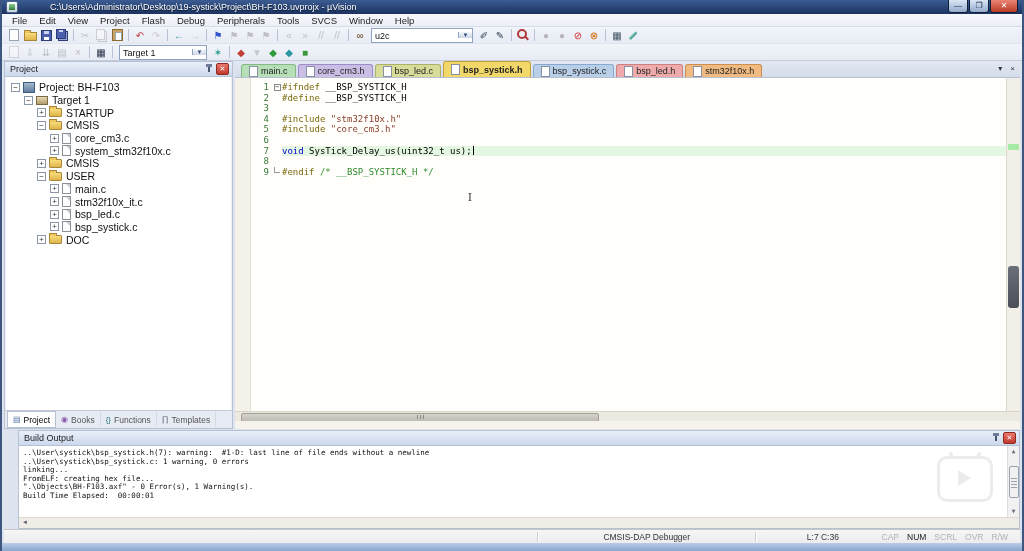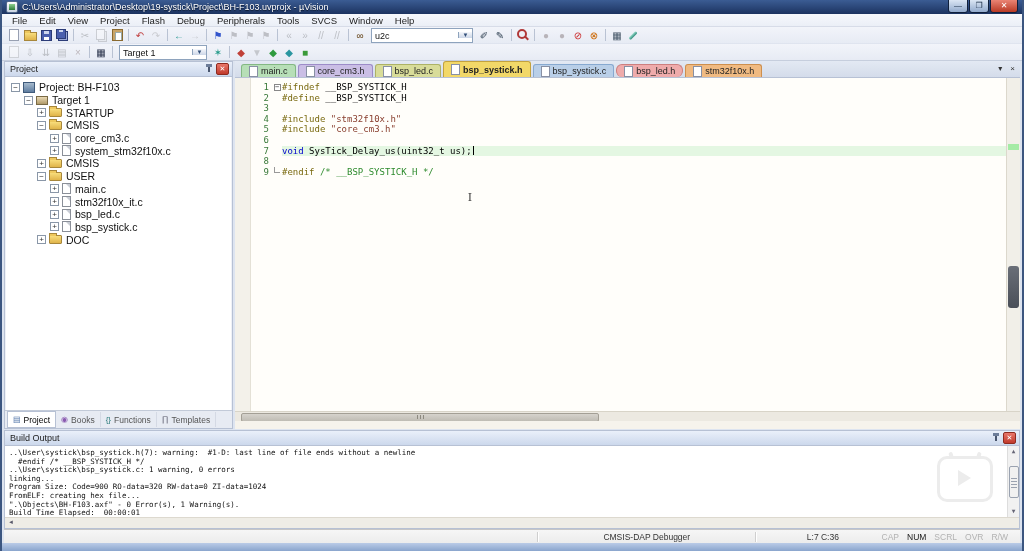--- a/index.html
+++ b/index.html
@@ -5,21 +5,21 @@
   html,body{margin:0;padding:0;width:1024px;height:551px;overflow:hidden;
     font-family:"Liberation Sans",sans-serif;-webkit-font-smoothing:antialiased;}
   .window{position:absolute;inset:0;background:#dde4f0;border-left:2px solid #3c5680;border-right:2px solid #3c5680;box-sizing:border-box;}
 
   
   .titlebar{position:absolute;top:0;left:0;right:0;height:14px;
     background:linear-gradient(#3b5c93,#1c3360);color:#fff;font-size:9px;
     display:flex;align-items:center;gap:4px;padding:0 4px;box-sizing:border-box;}
   .app-icon{width:10px;height:10px;background:linear-gradient(#fdfdfd,#c9d3e2);border:1px solid #51688a;border-radius:2px;position:relative;flex:none;}
   .app-icon::before{content:"";position:absolute;inset:2px;background:linear-gradient(#8fd08f,#2e7d3a);}
-  .title-text{white-space:nowrap;overflow:hidden;text-overflow:ellipsis;flex:1;text-shadow:0 1px 1px #071327;}
+  .title-text{white-space:nowrap;overflow:hidden;text-overflow:ellipsis;flex:1;text-shadow:0 1px 1px #071327;margin-left:28px;}
   .win-btns{display:flex;gap:1px;margin-top:-2px;}
   .wbtn{width:18px;height:12px;border:1px solid #10203c;border-radius:0 0 3px 3px;
     background:linear-gradient(#dbe6f4,#93abcd);color:#12263f;font-size:8px;line-height:11px;text-align:center;}
   .wbtn.close{background:linear-gradient(#ea8474,#b93а25);background:linear-gradient(#ea8474,#b93a25);color:#fff;width:26px;}
 
   
   .menubar{position:absolute;top:14px;left:0;right:0;height:13px;background:linear-gradient(#f6f8fc,#ebeff7);
     border-bottom:1px solid #d7dce8;display:flex;align-items:center;font-size:9.5px;color:#1c1c1c;padding-left:4px;box-sizing:border-box;}
   .menu-item{padding:16px 6px;}
 
@@ -103,21 +103,21 @@
   .vscroll{position:absolute;right:0;top:17px;width:13px;height:333px;background:#f1efe8;border-left:1px solid #dcd8cc;}
   .vs-mark{position:absolute;left:1px;right:1px;top:66px;height:6px;background:#a5eba5;}
   .vs-thumb{position:absolute;left:1px;right:1px;top:188px;height:42px;background:linear-gradient(#6a6f78,#4a4f58);border-radius:3px;}
   .ed-hscroll{position:absolute;left:0;right:0;top:350px;height:10px;background:#ece9e1;border-top:1px solid #d8d4c8;}
   .ed-hthumb{position:absolute;left:6px;top:1px;width:356px;height:7px;background:linear-gradient(#d6d3cc,#bfbcb4);border:1px solid #a39f95;border-radius:2px;}
   .ed-hthumb::after{content:"";position:absolute;left:50%;top:1px;width:7px;height:4px;margin-left:-3px;
     background:repeating-linear-gradient(90deg,#8d8a80 0 1px,transparent 1px 3px);}
   .ed-filler{position:absolute;left:0;right:0;top:360px;height:8px;background:#f6f3ec;}
 
   
-  .build-panel{position:absolute;left:2px;right:2px;top:430px;height:99px;background:#fff;border:1px solid #b7c1d4;
+  .build-panel{position:absolute;left:16px;right:2px;top:430px;height:99px;background:#fff;border:1px solid #b7c1d4;
     box-sizing:border-box;display:flex;flex-direction:column;}
   .build-body{flex:1;position:relative;overflow:hidden;font-family:"DejaVu Sans Mono","Liberation Mono",monospace;
     font-size:7.5px;line-height:8.6px;color:#101010;padding:3px 0 0 4px;}
   .bline{white-space:pre;height:8.6px;}
   .build-vscroll{position:absolute;right:0;top:0;bottom:0;width:12px;background:#f1f1f1;border-left:1px solid #ddd;
     display:flex;flex-direction:column;align-items:center;justify-content:space-between;font-size:6px;color:#667;padding:1px 0;box-sizing:border-box;}
   .bv-thumb{width:8px;height:30px;background:linear-gradient(#fdfdfd,#cfd4dc);border:1px solid #9aa2b0;border-radius:2px;
     background-image:repeating-linear-gradient(#0000 0 2px,#9aa2b0 2px 3px);background-size:6px 12px;background-position:1px 9px;background-repeat:no-repeat;}
   .build-hscroll{height:10px;flex:none;background:#efede6;border-top:1px solid #ddd9cf;position:relative;font-size:6px;color:#556;}
   .bh-arrow{position:absolute;left:3px;top:1px;}
@@ -367,21 +367,21 @@
             <span>bsp_led.c</span>
           </div>
           <div class="etab active" style="background: rgb(242, 216, 104); border-color: rgb(195, 162, 62);">
             <span class="page-ic"></span>
             <span>bsp_systick.h</span>
           </div>
           <div class="etab" style="background: rgb(185, 207, 232); border-color: rgb(135, 169, 208);">
             <span class="page-ic"></span>
             <span>bsp_systick.c</span>
           </div>
-          <div class="etab" style="background: rgb(239, 171, 171); border-color: rgb(204, 127, 127); border-radius: 6px;">
+          <div class="etab" style="background: rgb(239, 171, 171); border-color: rgb(204, 127, 127);">
             <span class="page-ic"></span>
             <span>bsp_led.h</span>
           </div>
           <div class="etab" style="background: rgb(240, 186, 129); border-color: rgb(205, 143, 78); justify-content: space-between;">
             <span class="page-ic"></span>
             <span>stm32f10x.h</span>
           </div>
         </div>
       <div class="tab-ctrls" id="tab-ctrls">
           <span>▾</span>
@@ -421,24 +421,22 @@
     <div class="build-body" id="build-body">
       <div class="watermark">
           <div class="wm-play"></div>
         </div>
       <div class="build-vscroll">
         <span>▲</span>
         <span class="bv-thumb"></span>
         <span>▼</span>
       </div>
     <div class="bline">..\User\systick\bsp_systick.h(7): warning:  #1-D: last line of file ends without a newline</div>
-        <div class="bline">  #endif /* __BSP_SYSTICK_H */</div>
         <div class="bline">..\User\systick\bsp_systick.c: 1 warning, 0 errors</div>
         <div class="bline">linking...</div>
-        <div class="bline">Program Size: Code=900 RO-data=320 RW-data=0 ZI-data=1024</div>
         <div class="bline">FromELF: creating hex file...</div>
         <div class="bline">".\Objects\BH-F103.axf" - 0 Error(s), 1 Warning(s).</div>
         <div class="bline">Build Time Elapsed:  00:00:01</div>
       </div>
     <div class="build-hscroll">
       <span class="bh-arrow">◄</span>
     </div>
   </div>
 
   <div class="statusbar">

